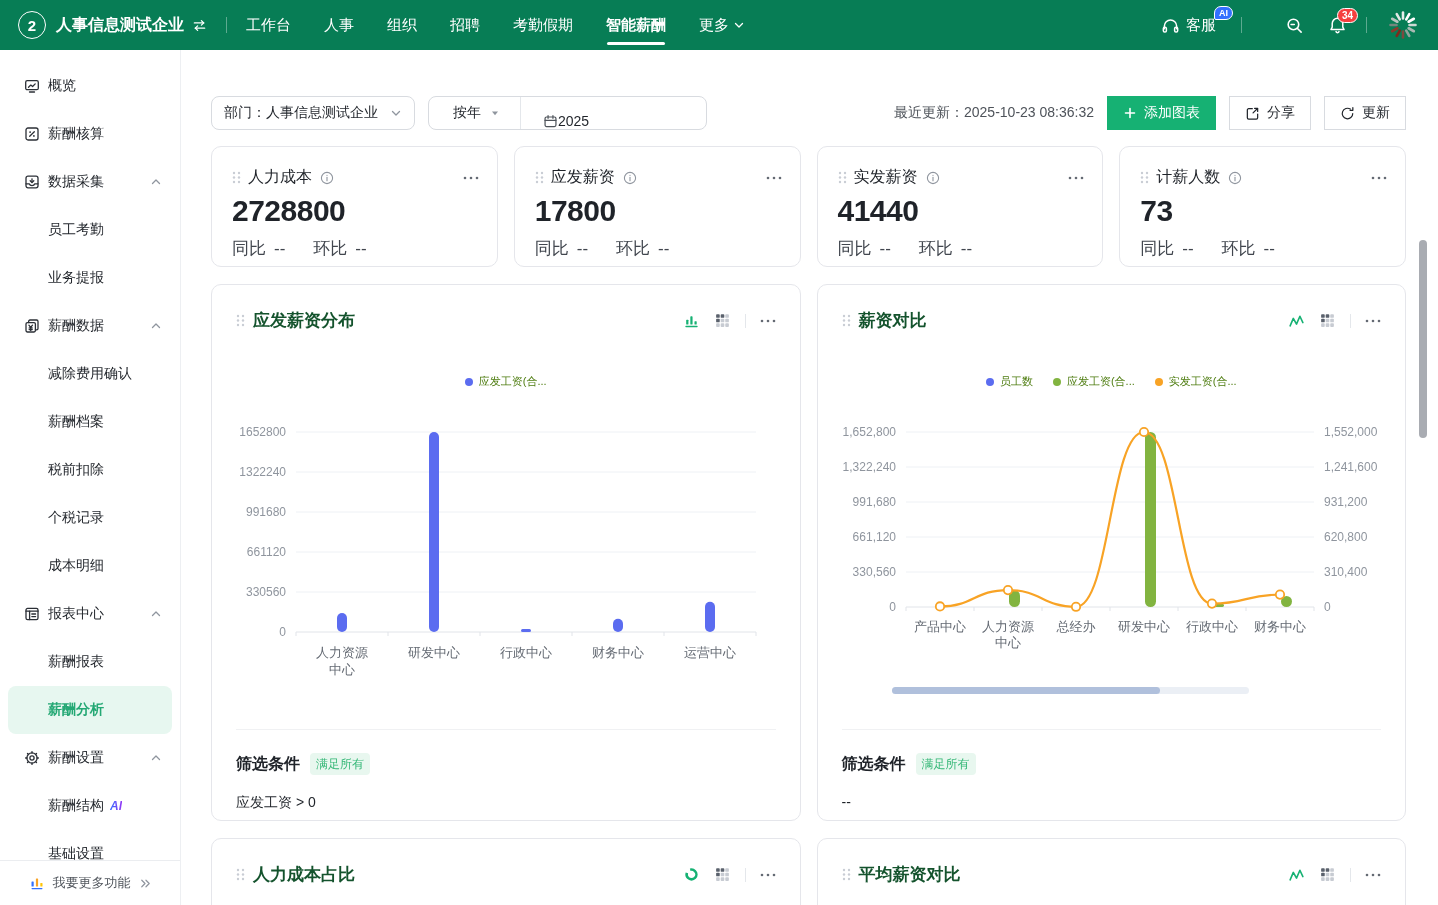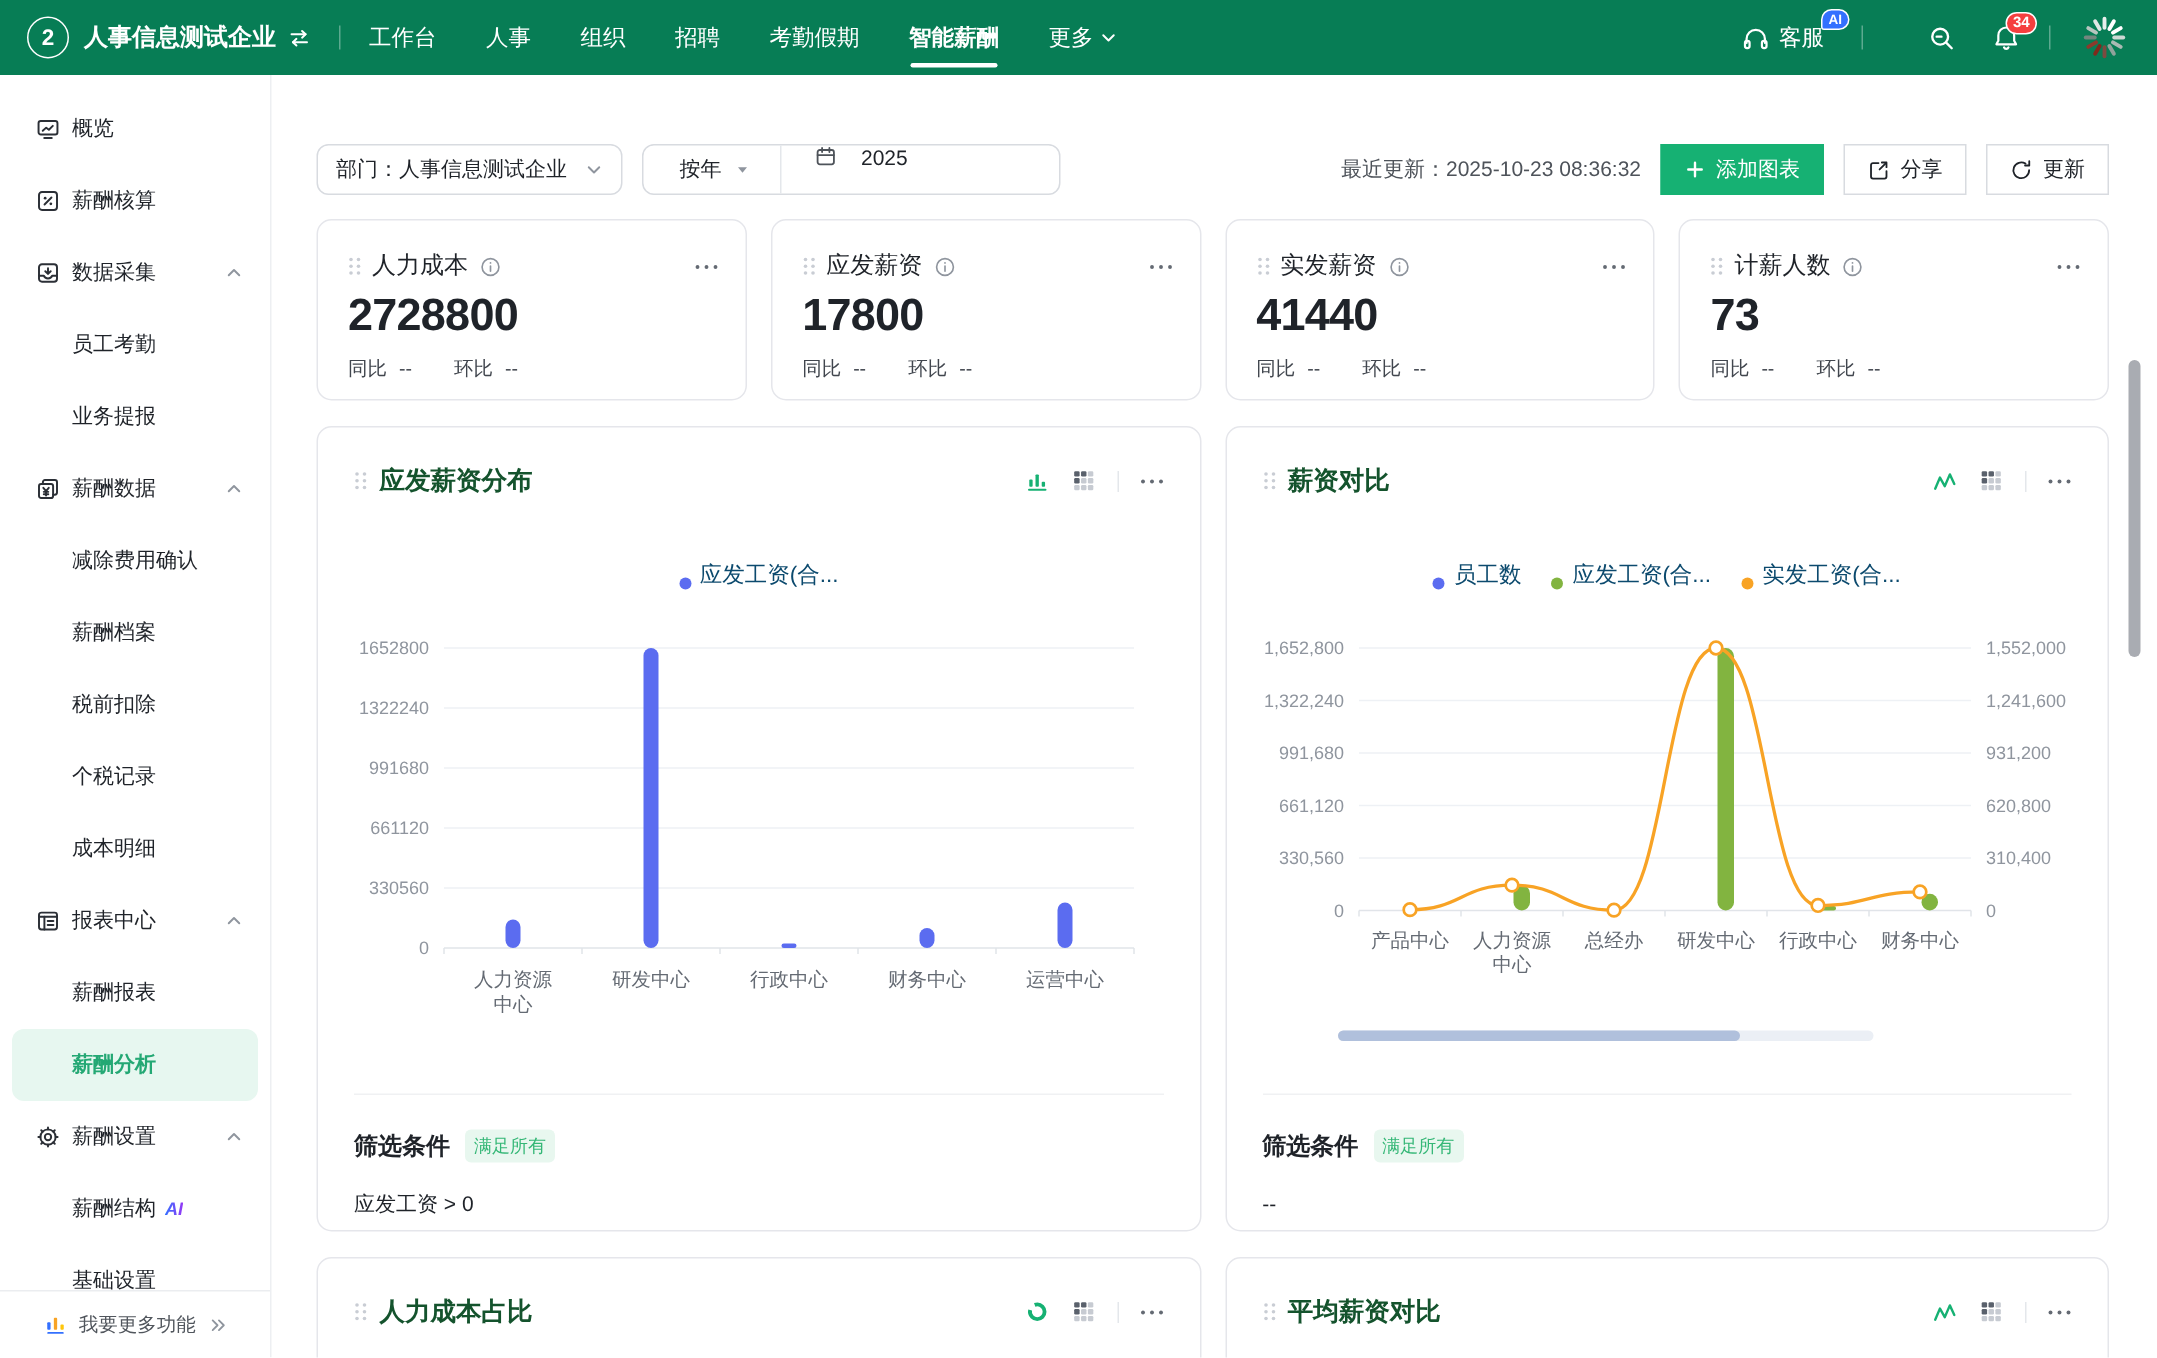--- a/index.html
+++ b/index.html
@@ -53,53 +53,53 @@
   
   .main{position:absolute;top:50px;left:181px;right:0;bottom:0;padding:46px 32px 0 30px;overflow:hidden}
   .filterbar{display:flex;align-items:center;height:34px}
   .sel{height:34px;border:1px solid #D8DBE0;border-radius:8px;display:flex;align-items:center;
     padding:0 12px;font-size:14px;color:#1F2329;gap:6px;background:#fff;cursor:pointer}
   .dept{width:204px;justify-content:space-between}
   .chev-gray{color:#8F959E;display:flex}
   .group{padding:0;margin-left:13px;width:279px;cursor:default}
   .grp-left{display:flex;align-items:center;gap:9px;padding:0 14px 0 24px;height:100%;cursor:pointer}
   .grp-div{width:1px;height:32px;background:#E4E7EB}
-  .grp-right{display:flex;align-items:flex-start;gap:16px;padding:0 12px 0 16px;height:100%;cursor:pointer;color:#1F2329}
+  .grp-right{display:flex;align-items:flex-end;gap:0;padding:0 12px 0 16px;height:100%;cursor:pointer;color:#1F2329}
   .grp-right .cal{color:#4E535A;display:flex}
   .caret{color:#8F959E;display:flex}
   .updated{margin-left:auto;font-size:14px;color:#4E535A;white-space:nowrap}
   .btn{height:34px;border:1px solid #D8DBE0;border-radius:0;background:#fff;display:flex;
     align-items:center;gap:7px;padding:0 15px;font-size:14px;color:#1F2329;cursor:pointer;
     margin-left:13px;font-family:inherit}
   .btn span{display:flex;align-items:center}
   .btn-primary{background:var(--accent);border-color:var(--accent);color:#fff}
 
   
   .kpi-row{display:grid;grid-template-columns:repeat(4,1fr);gap:16px;margin-top:16px}
   .kpi-card{height:121px;border:1px solid #E5E6EB;border-radius:10px;padding:20px 18px 0 20px;background:#fff}
   .kpi-head{display:flex;align-items:center;gap:7px}
   .kpi-title{font-size:16px;color:#1F2329;font-weight:500}
   .drag{color:#C9CDD4;display:flex;cursor:grab}
   .info{color:#8F959E;display:flex;margin-left:1px;cursor:pointer}
   .kpi-more{margin-left:auto;color:#646A73;display:flex;cursor:pointer}
   .kpi-value{font-size:30px;font-weight:700;margin-top:6px;letter-spacing:-.5px}
-  .kpi-stats{margin-top:9px;font-size:13px;color:#41464E;display:flex}
+  .kpi-stats{margin-top:9px;font-size:17px;color:#41464E;display:flex}
   .kpi-stats .stat{margin-right:28px}
   .kpi-stats .stat-label{margin-right:8px}
 
   
   .charts-row{display:grid;grid-template-columns:1fr 1fr;gap:16px;margin-top:17px}
   .chart-card{height:537px;border:1px solid #E5E6EB;border-radius:10px;position:relative;background:#fff}
   .card-head{display:flex;align-items:center;padding:24px 24px 0 24px;gap:8px}
   .card-title{font-size:17px;font-weight:700;color:#14532d}
   .head-icons{margin-left:auto;display:flex;align-items:center;gap:14px}
   .head-icons .hi{display:flex;cursor:pointer}
   .head-sep{width:1px;height:14px;background:#E4E7EB}
   .legend{position:absolute;top:89px;left:0;right:0;display:flex;justify-content:center;gap:20px}
-  .legend-item{display:flex;align-items:flex-end;gap:6px;font-size:15px;color:#0c4a6e;cursor:pointer}
+  .legend-item{display:flex;align-items:center;gap:6px;font-size:11px;color:#4d7c0f;cursor:pointer}
   .legend-dot{width:8px;height:8px;border-radius:50%;flex:none}
   .chart-svg{position:absolute;left:4px;top:135px}
   .dz{position:absolute;left:74px;top:402px;width:357px;height:7px;border-radius:4px;background:#EBEFF5;cursor:pointer}
   .dz-fill{width:268px;height:7px;border-radius:4px;background:#B0C0DC}
   .card-bottom{position:absolute;left:24px;right:24px;top:444px;border-top:1px solid #F0F1F3;padding-top:23px}
   .f-head{display:flex;align-items:center;gap:10px}
   .f-title{font-size:16px;font-weight:700;color:#1F2329}
   .f-badge{font-size:12px;color:#34B776;background:#E8F7EF;padding:2.5px 6px;border-radius:4px}
   .f-cond{margin-top:19px;font-size:14px;color:#1F2329}
 

